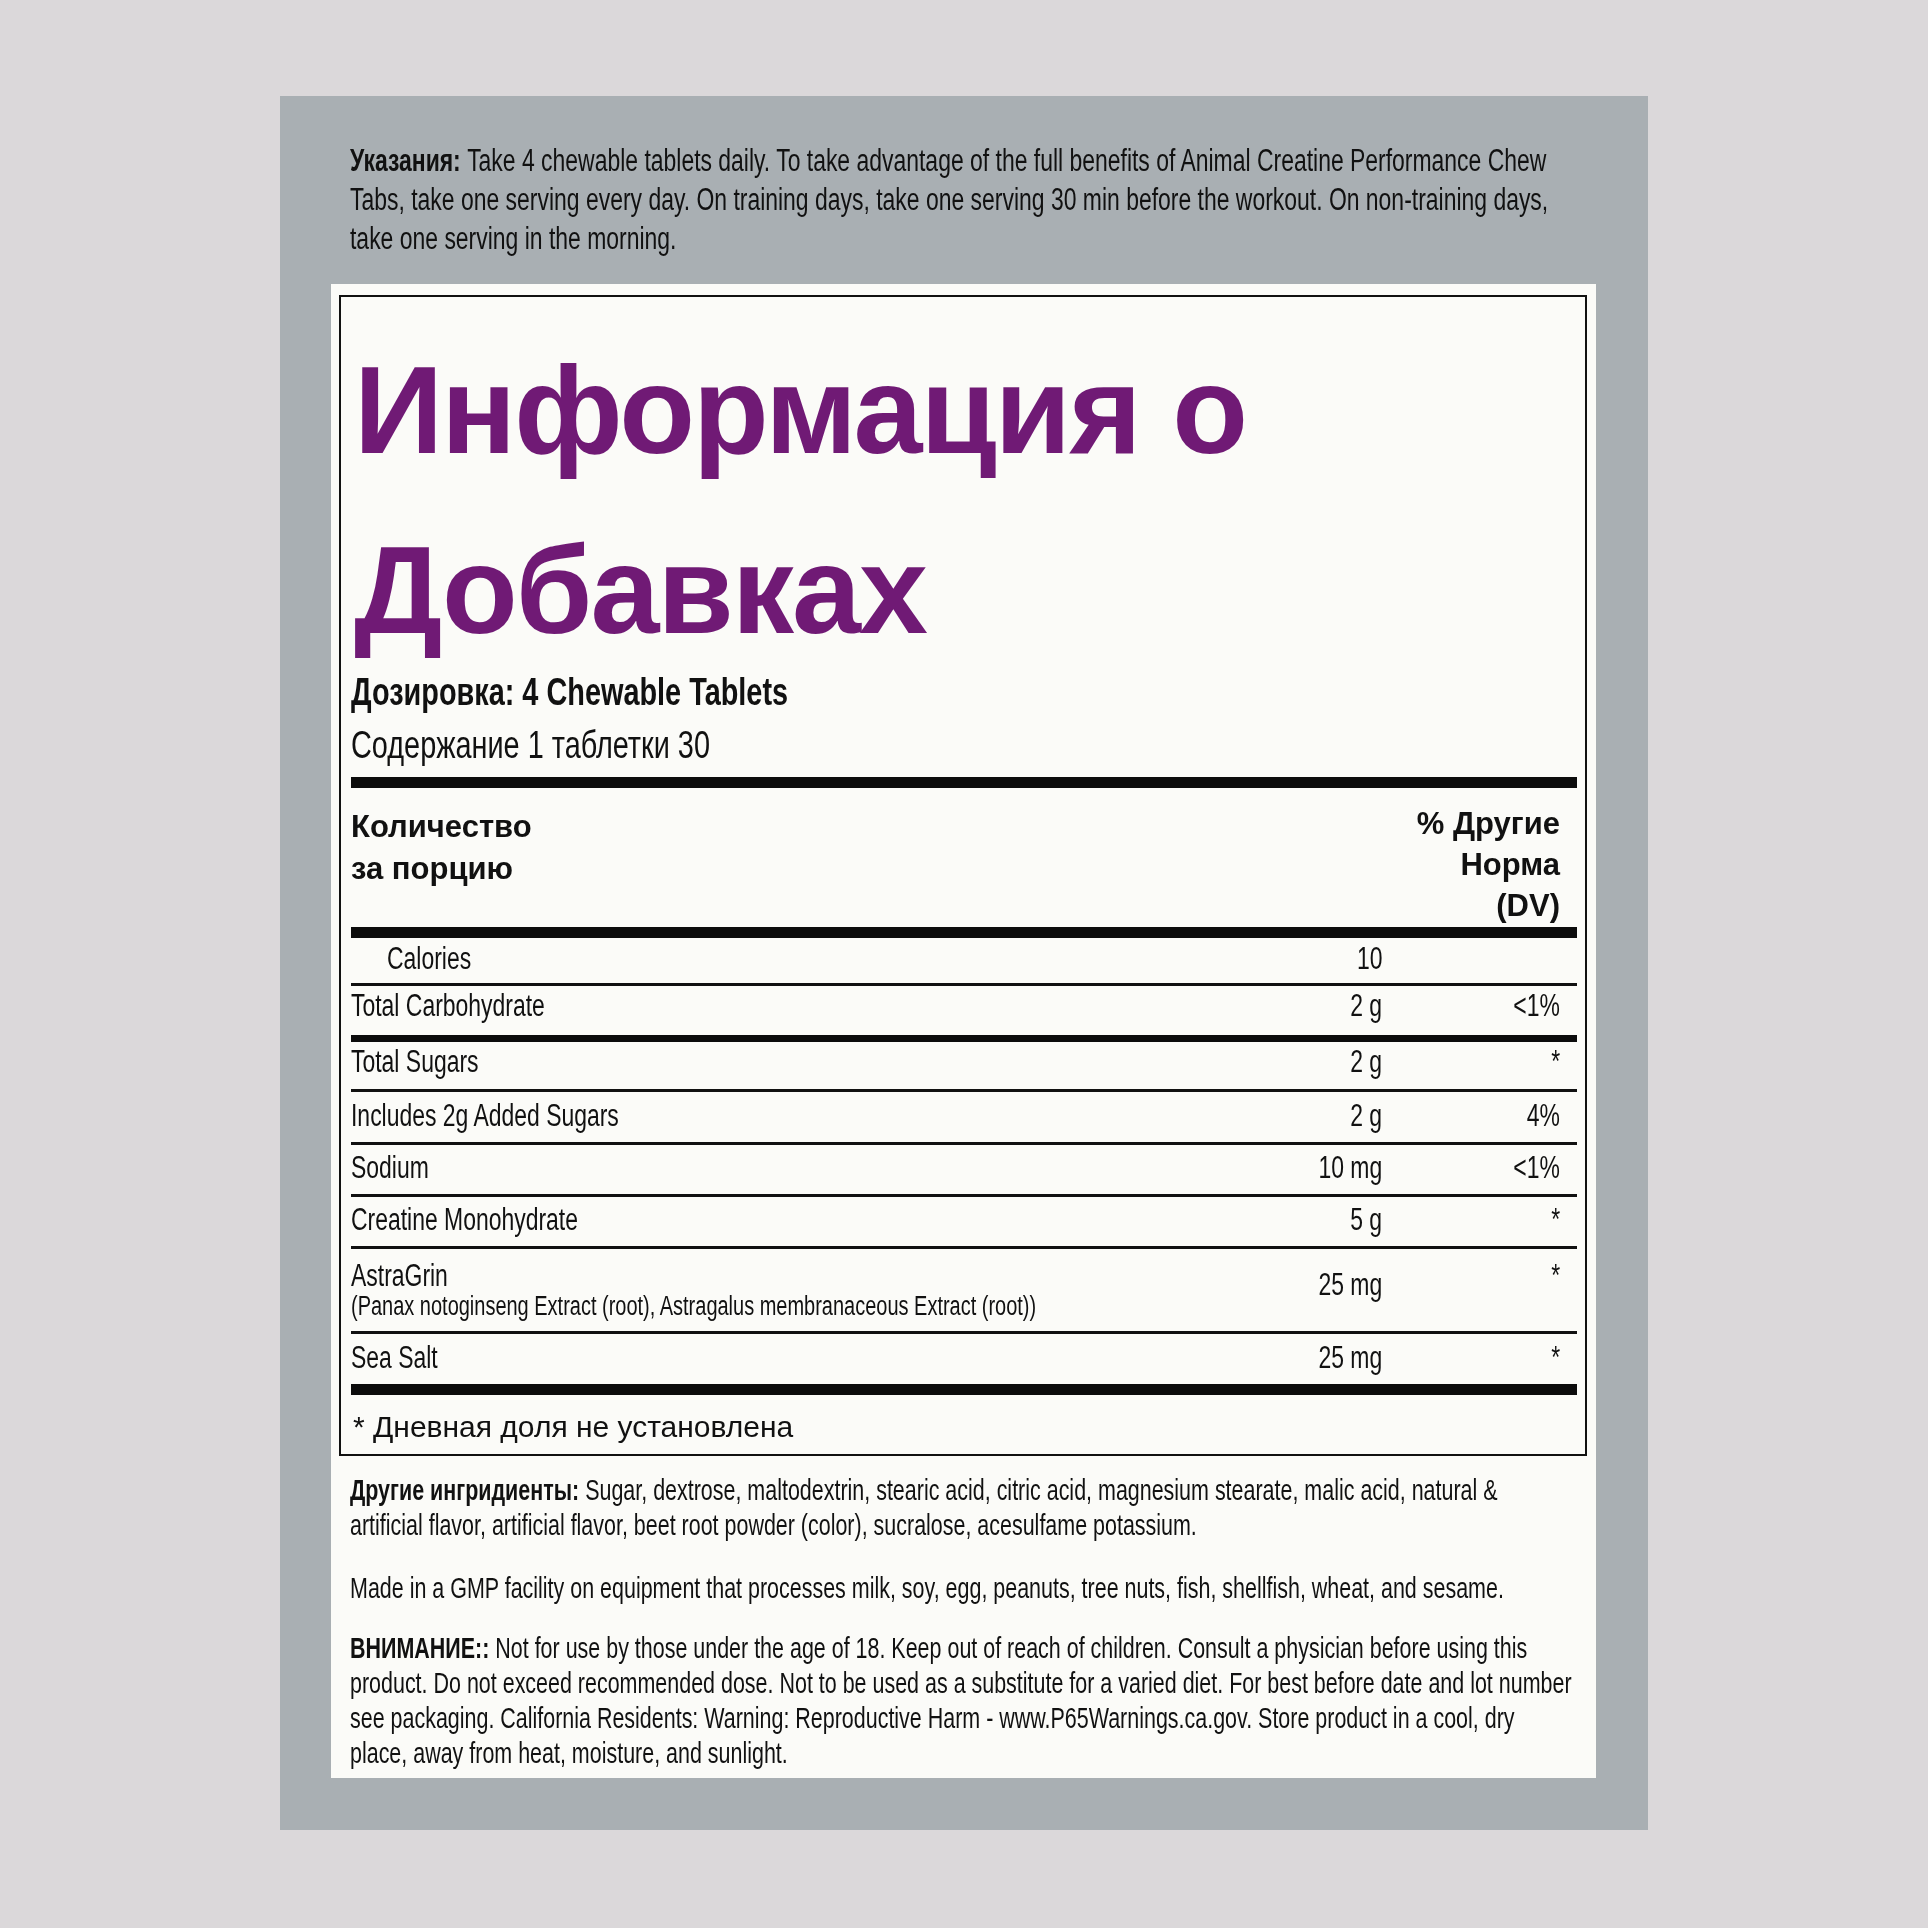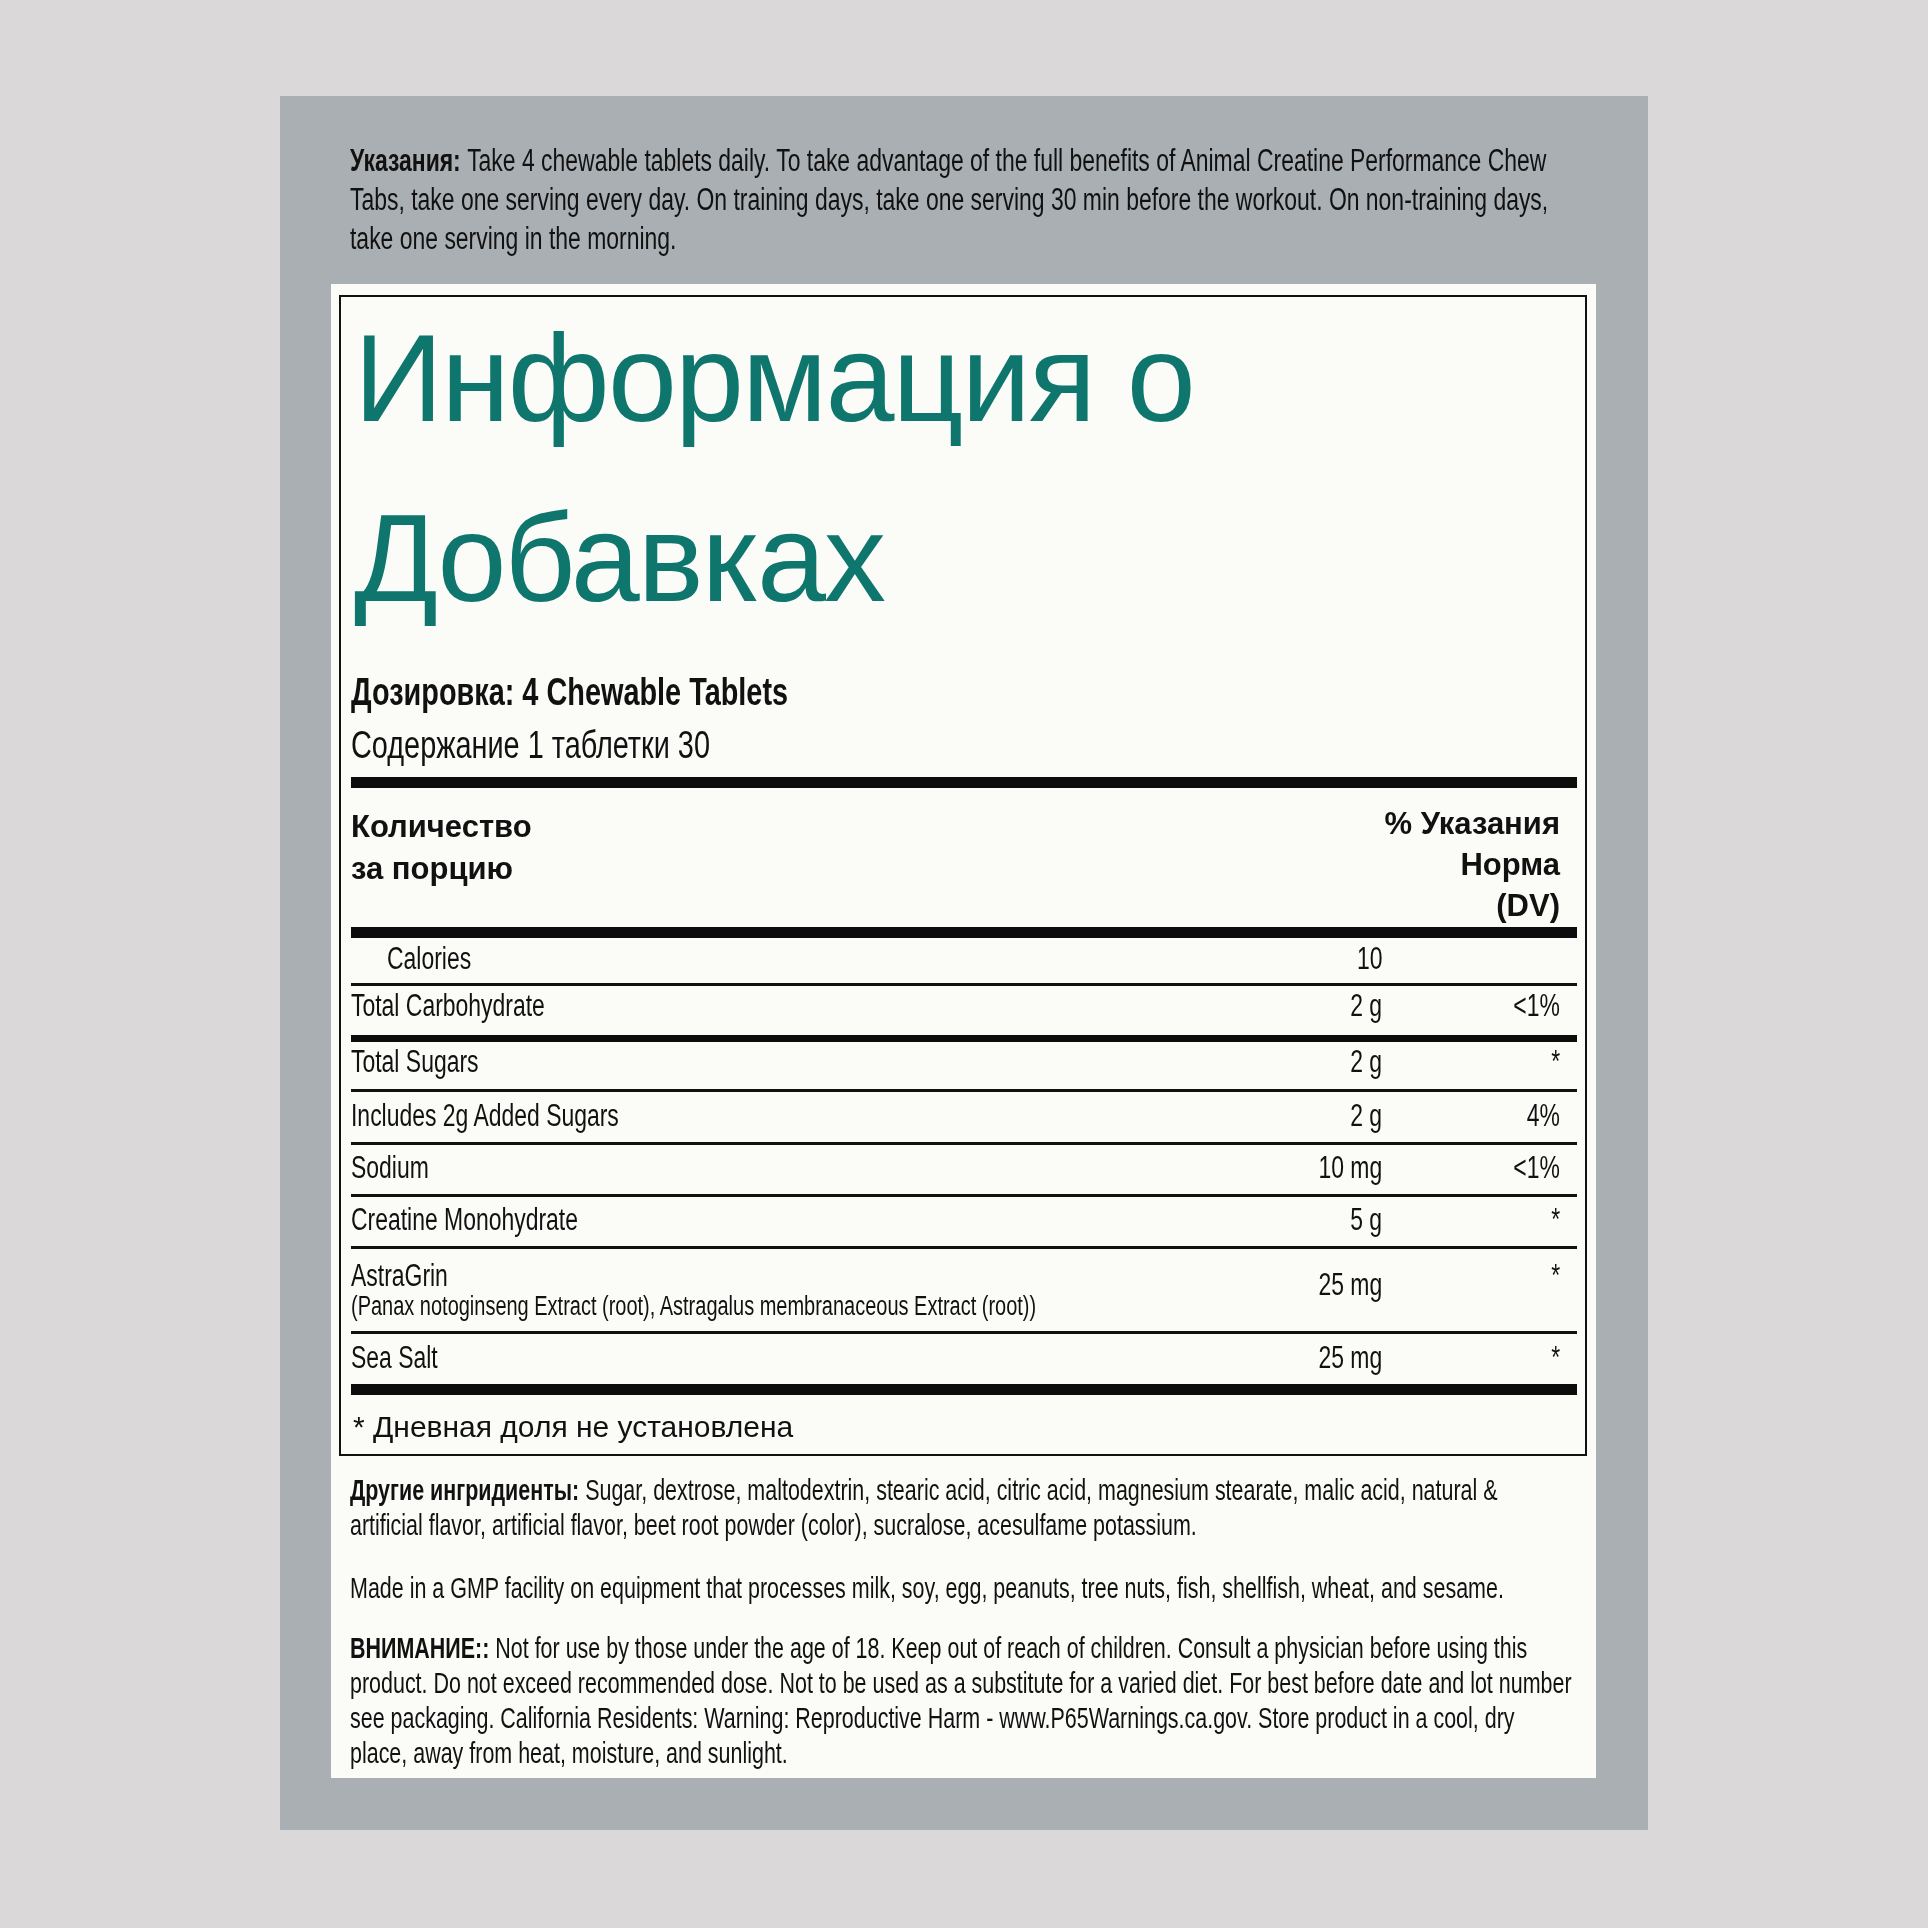--- a/index.html
+++ b/index.html
@@ -15,21 +15,21 @@
   .abs{position:absolute;}
   .card{left:280px;top:96px;width:1368px;height:1734px;background:#a9afb3;}
   .panel-bg{left:331px;top:284px;width:1265px;height:1494px;background:#fbfbf8;}
   .facts-border{left:339px;top:295px;width:1248px;height:1161px;border:2.8px solid #111;box-sizing:border-box;}
   
   .cond{display:inline-block;transform:scaleX(0.74);transform-origin:0 50%;white-space:nowrap;}
   .cond-r{display:inline-block;transform:scaleX(0.74);transform-origin:100% 50%;white-space:nowrap;}
   .par{transform:scaleX(0.74);transform-origin:0 0;width:1657px;font-size:29px;line-height:35px;}
   .directions{left:350px;top:141px;font-size:31px;line-height:39px;width:1657px;transform:scaleX(0.74);transform-origin:0 0;}
   .b{font-weight:bold;}
-  .title{font-weight:normal;font-size:124px;letter-spacing:-1.9px;line-height:1;color:#0f766e;}
+  .title{font-weight:bold;font-size:124px;letter-spacing:-1.9px;line-height:1;color:#701a75;margin-top:32px;}
   .serving{font-size:39px;}
   .bar{background:#0c0c0c;left:351px;width:1226px;height:11.3px;}
   .sep3{background:#111;left:351px;width:1226px;height:2.8px;}
   .sep7{background:#0c0c0c;left:351px;width:1226px;height:6.6px;}
   .hdr{font-weight:bold;font-size:31px;line-height:42px;}
   .hdr-r{text-align:right;}
   .rowlbl{left:351px;font-size:31px;line-height:38px;}
   .rowsub{left:351px;font-size:27px;line-height:36px;}
   .amt{right:546px;font-size:31px;line-height:38px;text-align:right;}
   .dv{right:368px;font-size:31px;line-height:38px;text-align:right;}
@@ -55,21 +55,21 @@
   <div class="abs serving" style="left:351px;top:670px;font-weight:bold;"><span class="cond">Дозировка: 4 Chewable Tablets</span></div>
   <div class="abs serving" style="left:351px;top:723px;"><span class="cond">Содержание 1 таблетки 30</span></div>
 
   <div class="abs bar" style="top:777px;"></div>
 
   <div class="abs hdr" style="left:351px;top:806px;">
     <div>Количество</div>
     <div>за порцию</div>
   </div>
   <div class="abs hdr hdr-r" style="right:368px;top:803px;line-height:41px;">
-    <div>% Указания</div>
+    <div>% Другие</div>
     <div>Норма</div>
     <div>(DV)</div>
   </div>
 
   <div class="abs bar" style="top:927px;"></div>
 
   <div class="abs rowlbl" style="top:940px;margin-left:36px;"><span class="cond">Calories</span></div>
   <div class="abs amt" style="top:940px;"><span class="cond-r">10</span></div>
   <div class="abs sep3" style="top:983px;"></div>
 

